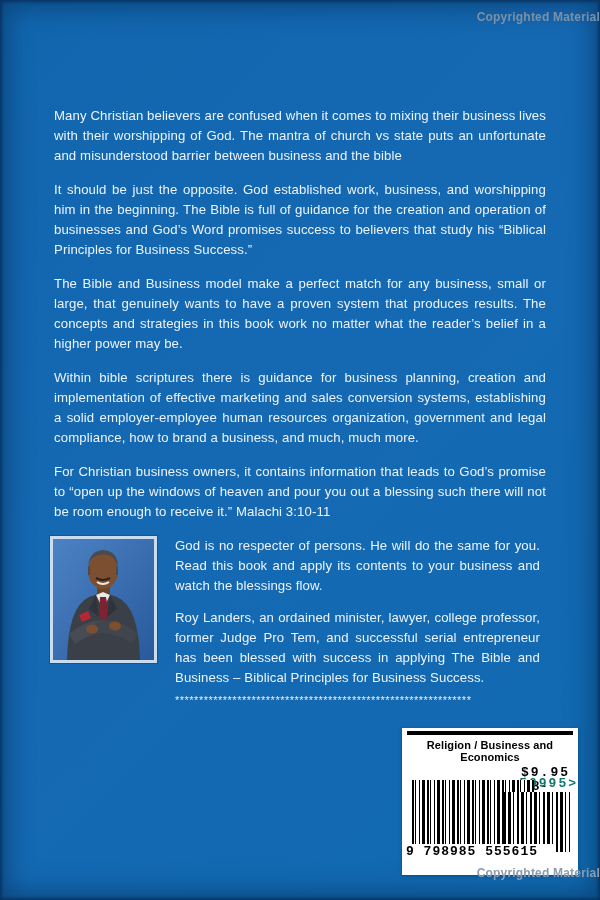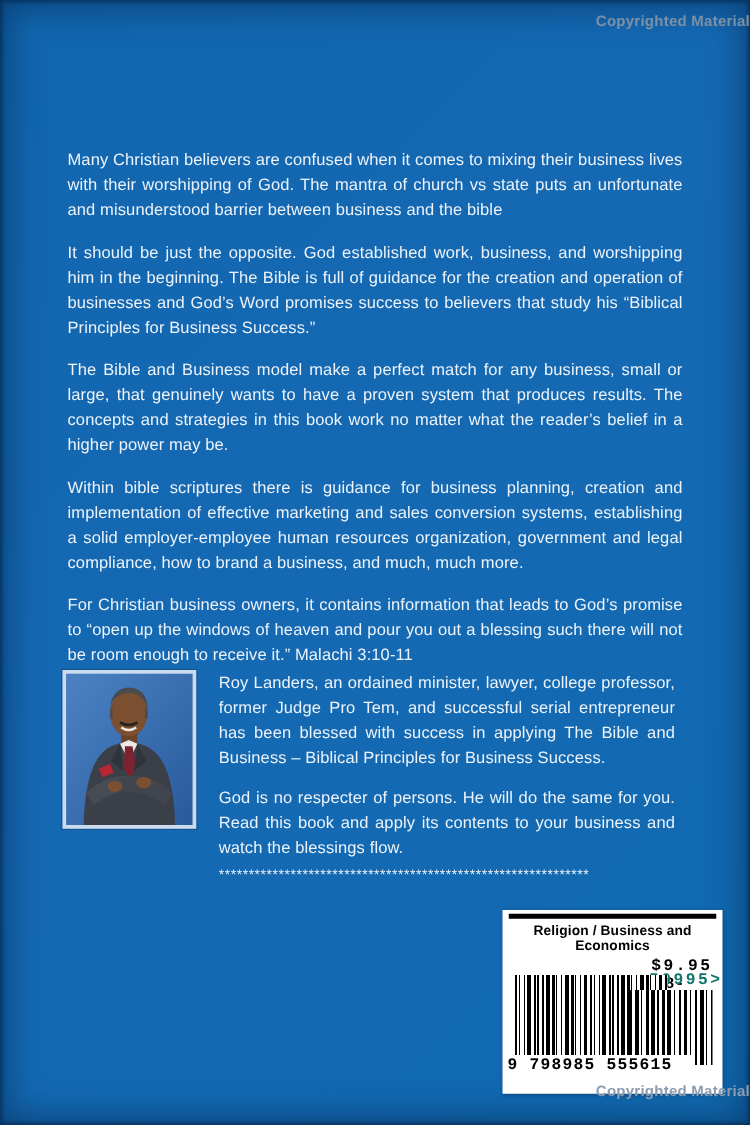--- a/index.html
+++ b/index.html
@@ -20,21 +20,21 @@
   .copyright.top{top:10px;}
   .copyright.bottom{top:866px;color:#8c9cae;}
   .title-wrap{position:absolute;top:40px;left:0;width:100%;text-align:center;}
   .title{
     display:inline-block;margin:0;color:#0a0e19;font-weight:bold;
     font-size:56px;line-height:1;letter-spacing:-1px;white-space:nowrap;
     transform:scale(.60,1.18);transform-origin:50% 50%;
   }
   .body-col{position:absolute;left:54px;top:106px;width:492px;}
   .body-col p{
-    margin:12px 0 14px 0;color:#edf3fa;font-size:13.2px;line-height:20px;
+    margin:0 0 14px 0;color:#edf3fa;font-size:13.2px;line-height:20px;
     text-align:justify;letter-spacing:.1px;
   }
   .author-row{position:absolute;left:50px;top:536px;width:500px;display:flex;}
   .photo-frame{
     width:101px;height:121px;flex:0 0 auto;border:3px solid #ccdcef;
     box-shadow:0 0 0 1px rgba(20,70,120,.6);background:#3a72b6;
   }
   .photo-frame svg{display:block;width:101px;height:121px;}
   .author-col{margin-left:18px;width:365px;}
   .author-col p{
@@ -137,22 +137,22 @@
         <path d="M26 76 l9 -4 l3 7 l-9 4 Z" fill="#b42733"></path>
 
         <path d="M16 95 Q36 77 62 83 L66 94 Q42 90 22 105 Z" fill="#474b53"></path>
         <path d="M85 95 Q65 77 42 84 L40 95 Q60 91 79 105 Z" fill="#41454d"></path>
 
         <ellipse cx="62" cy="87" rx="6" ry="4.5" fill="#7c4f31"></ellipse>
         <ellipse cx="39" cy="90" rx="6" ry="4.5" fill="#7c4f31"></ellipse>
       </svg>
     </div>
     <div class="author-col">
+      <p>God is no respecter of persons. He will do the same for you. Read this book and apply its contents to your business and watch the blessings flow.</p>
       <p>Roy Landers, an ordained minister, lawyer, college professor, former Judge Pro Tem, and successful serial entrepreneur has been blessed with success in applying The Bible and Business – Biblical Principles for Business Success.</p>
-      <p>God is no respecter of persons. He will do the same for you. Read this book and apply its contents to your business and watch the blessings flow.</p>
       <div class="stars">**************************************************************</div>
     </div>
   </div>
 
   <div class="barcode-box">
     <div class="bc-topline"></div>
     <div class="bc-category">Religion / Business and Economics</div>
     <div class="bc-price">$9.95</div>
     <div class="bc-isbn">ISBN 979-8-9855556-1-5</div>
     <div class="bc-addon-code">50995&gt;</div>

